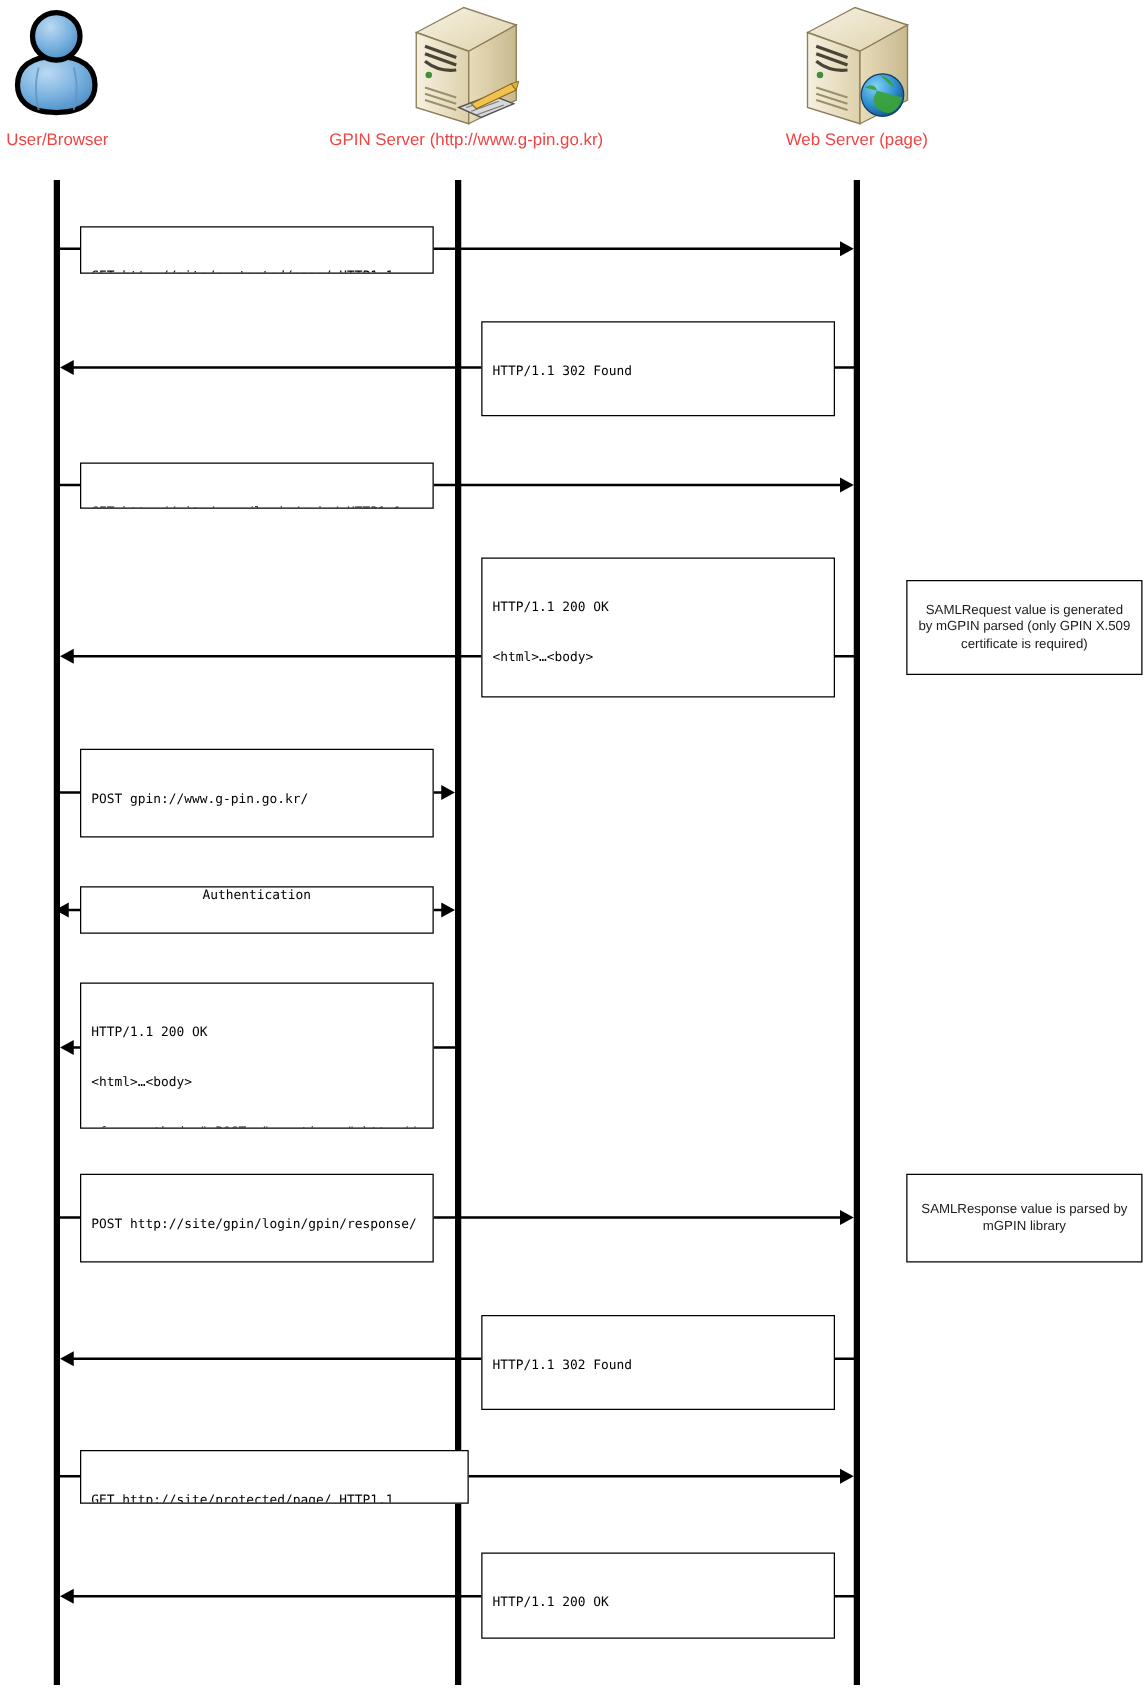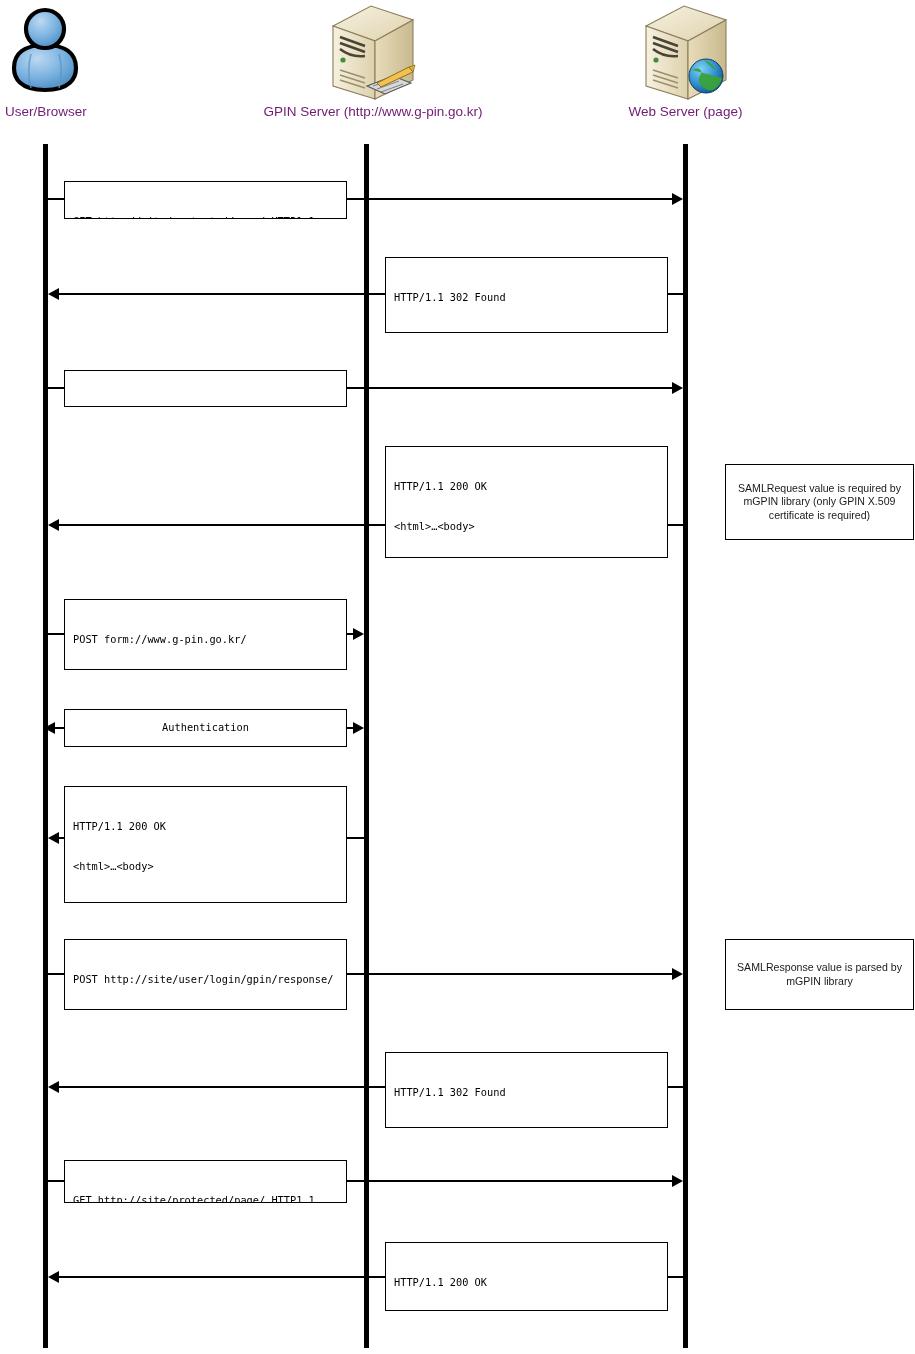--- a/index.html
+++ b/index.html
@@ -18,21 +18,21 @@
     background: #ffffff;
   }
   
   .actor {
     position: absolute;
     text-align: center;
   }
   .actor-label {
     font-family: "Liberation Sans", sans-serif;
     font-size: 13.5px;
-    color: #701a75;
+    color: #ef4444;
     white-space: nowrap;
     line-height: 16px;
   }
   .actor-icon {
     display: block;
     margin: 0 auto;
   }
   
   .lifeline {
     position: absolute;
@@ -68,21 +68,21 @@
     font-size: 10.3px;
     line-height: 13.4px;
     color: #000000;
     padding: 6px 7px 6px 8px;
     white-space: pre-wrap;
     overflow: hidden;
   }
   .msgbox.center {
     text-align: center;
     display: flex;
-    align-items: center;
+    align-items: flex-start;
     justify-content: center;
     padding: 0;
   }
   .msgbox b {
     font-weight: normal;
   }
   .msgline {
     display: block;
     white-space: pre-wrap;
   }
@@ -233,21 +233,21 @@
     
     
     
     
     
   </div>
 
   <div class="arrow-line" style="left:45px; top:633px; width:315px;"></div>
   <div class="arrow-head right" style="left:353px; top:628px;"></div>
   <div class="msgbox" style="left:64px; top:599px; width:283px; height:71px;">
-    <span class="msgline"><b>POST</b><span> form://www.g-pin.go.kr/</span></span>
+    <span class="msgline"><b>POST</b><span> gpin://www.g-pin.go.kr/</span></span>
     
     
     
   </div>
 
   <div class="arrow-line" style="left:48px; top:727px; width:312px;"></div>
   <div class="arrow-head left" style="left:44px; top:722px;"></div>
   <div class="arrow-head right" style="left:353px; top:722px;"></div>
   <div class="msgbox center" style="left:64px; top:709px; width:283px; height:38px;">
     <span>Authentication</span>
@@ -261,48 +261,48 @@
     <span class="msgline">&lt;form method=&nbsp;" POST &nbsp;" &nbsp;action=&nbsp;" http://</span>
     
     
     
     
   </div>
 
   <div class="arrow-line" style="left:45px; top:973px; width:634px;"></div>
   <div class="arrow-head right" style="left:672px; top:968px;"></div>
   <div class="msgbox" style="left:64px; top:939px; width:283px; height:71px;">
-    <span class="msgline"><b>POST</b><span> http://site/user/login/gpin/response/</span></span>
+    <span class="msgline"><b>POST</b><span> http://site/gpin/login/gpin/response/</span></span>
     
     
   </div>
 
   <div class="arrow-line" style="left:55px; top:1086px; width:630px;"></div>
   <div class="arrow-head left" style="left:48px; top:1081px;"></div>
   <div class="msgbox" style="left:385px; top:1052px; width:283px; height:76px;">
     <span class="msgline"><b>HTTP/1.1</b><span> 302 Found</span></span>
     <span class="msgline"><b>Location:</b><span> /protected/page/</span></span>
     
   </div>
 
   <div class="arrow-line" style="left:45px; top:1180px; width:634px;"></div>
   <div class="arrow-head right" style="left:672px; top:1175px;"></div>
-  <div class="msgbox" style="left:64px; top:1160px; width:283px; height:43px;">
+  <div class="msgbox" style="left:64px; top:1160px; width:311px; height:43px;">
     <span class="msgline"><b>GET</b><span> http://site/protected/page/ HTTP1.1</span></span>
     
   </div>
 
   <div class="arrow-line" style="left:55px; top:1276px; width:630px;"></div>
   <div class="arrow-head left" style="left:48px; top:1271px;"></div>
   <div class="msgbox" style="left:385px; top:1242px; width:283px; height:69px;">
     <span class="msgline"><b>HTTP/1.1</b><span> 200 OK</span></span>
     
     
   </div>
 
   <div class="note" style="left:725px; top:464px; width:189px; height:76px;">
-    <span>SAMLRequest value is required by mGPIN library (only GPIN X.509 certificate is required)</span>
+    <span>SAMLRequest value is generated by mGPIN parsed (only GPIN X.509 certificate is required)</span>
   </div>
   <div class="note" style="left:725px; top:939px; width:189px; height:71px;align-items:center;">
     <span>SAMLResponse value is parsed by mGPIN library</span>
   </div>
 
 </div>
 
 </body></html>

